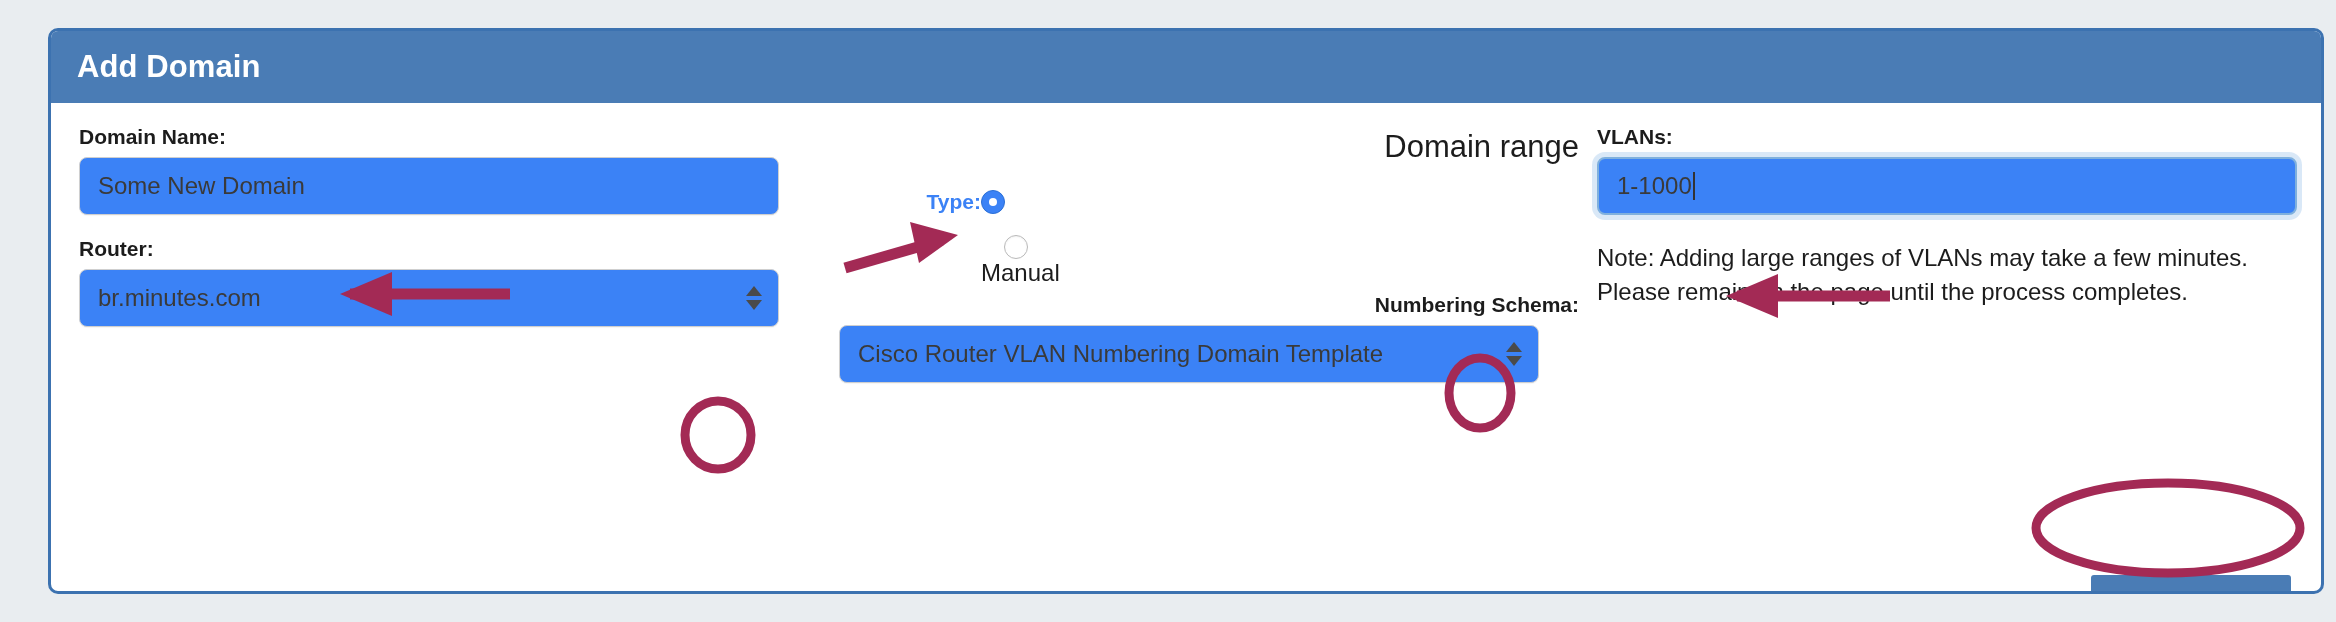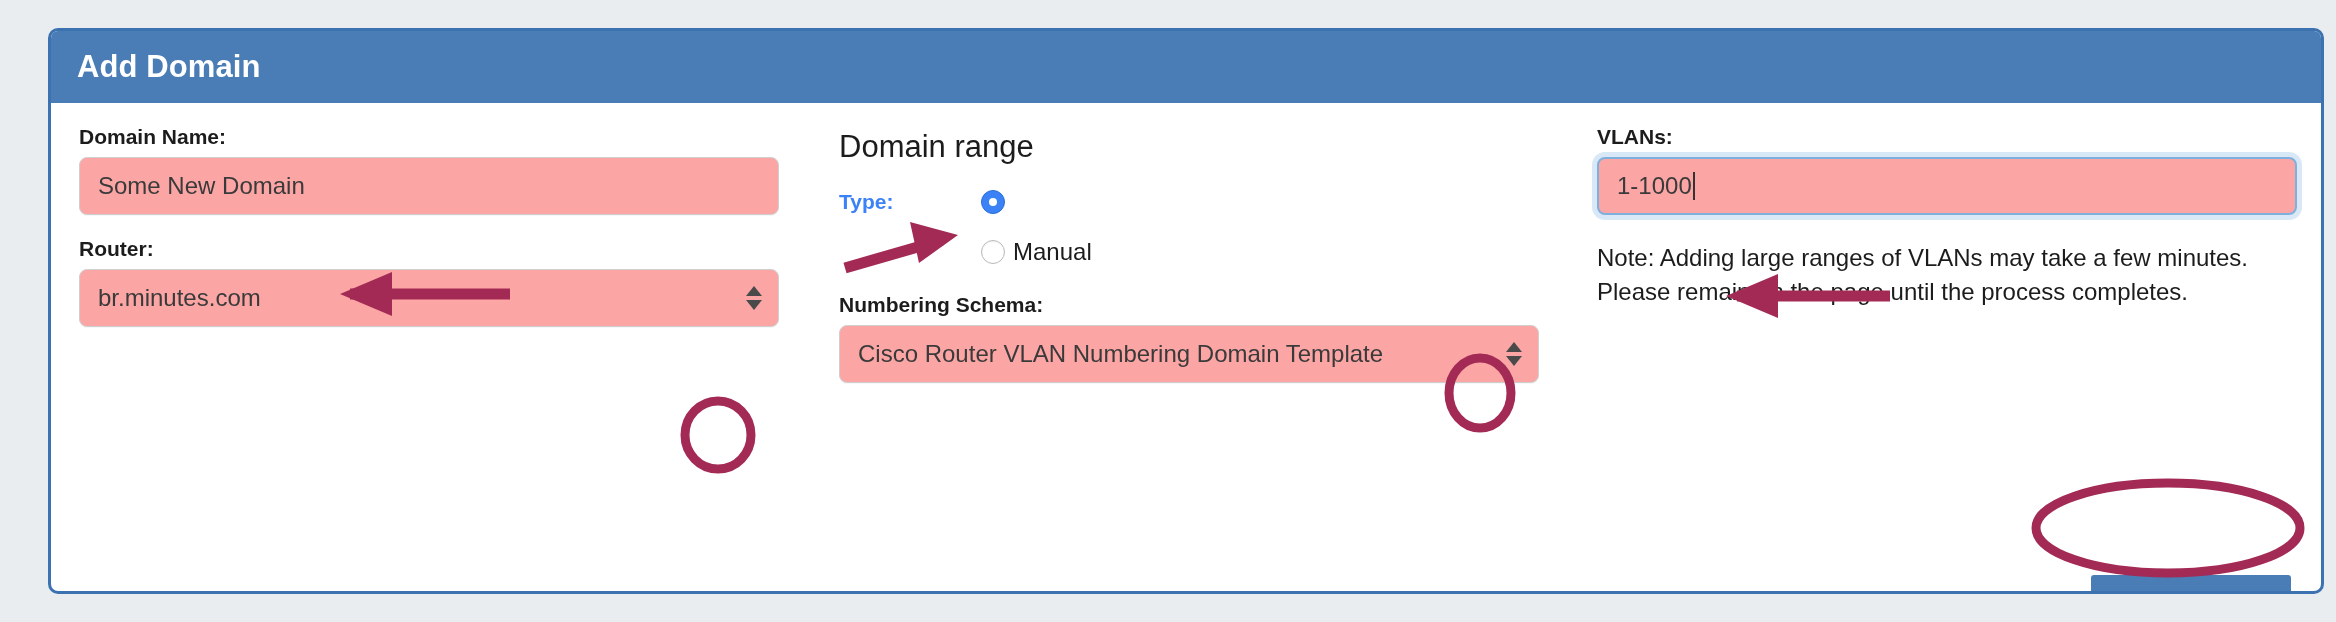--- a/index.html
+++ b/index.html
@@ -56,21 +56,21 @@
     padding: 0;
     height: 488px;
   }
 
   
   .col {
     position: absolute;
     top: 0;
   }
   .col-left   { left: 28px;   width: 740px; }
-  .col-mid    { left: 788px;  width: 740px; }
+  .col-mid    { left: 788px;  width: 740px; text-align: right; }
   .col-right  { left: 1546px; width: 740px; }
 
   .section-title {
     font-size: 31px;
     font-weight: normal;
     color: #1c1c1c;
     margin: 26px 0 0 0;
     white-space: nowrap;
   }
 
@@ -83,21 +83,21 @@
   }
 
   
   .text-input,
   .select-input {
     box-sizing: border-box;
     width: 700px;
     height: 58px;
     border: 1px solid #cfcfcf;
     border-radius: 8px;
-    background: #fca5a5;
+    background: #3b82f6;
     font-size: 24px;
     color: #3a3a3a;
     padding: 0 18px;
     display: flex;
     align-items: center;
     font-family: "Liberation Sans", sans-serif;
     box-shadow: 0 1px 1px rgba(0,0,0,0.04);
   }
 
   .text-input.focused {
@@ -161,21 +161,21 @@
     width: 142px;
     flex: none;
   }
   .radio-group { flex: none; }
   .radio-item {
     display: flex;
     align-items: center;
     height: 34px;
     margin-bottom: 16px;
   }
-  .radio-item:last-child { margin-bottom: 0; }
+  .radio-item:last-child { margin-bottom: 0; flex-direction: column; }
 
   .radio-dot {
     width: 24px;
     height: 24px;
     border-radius: 50%;
     box-sizing: border-box;
     flex: none;
     margin-right: 8px;
     position: relative;
   }

